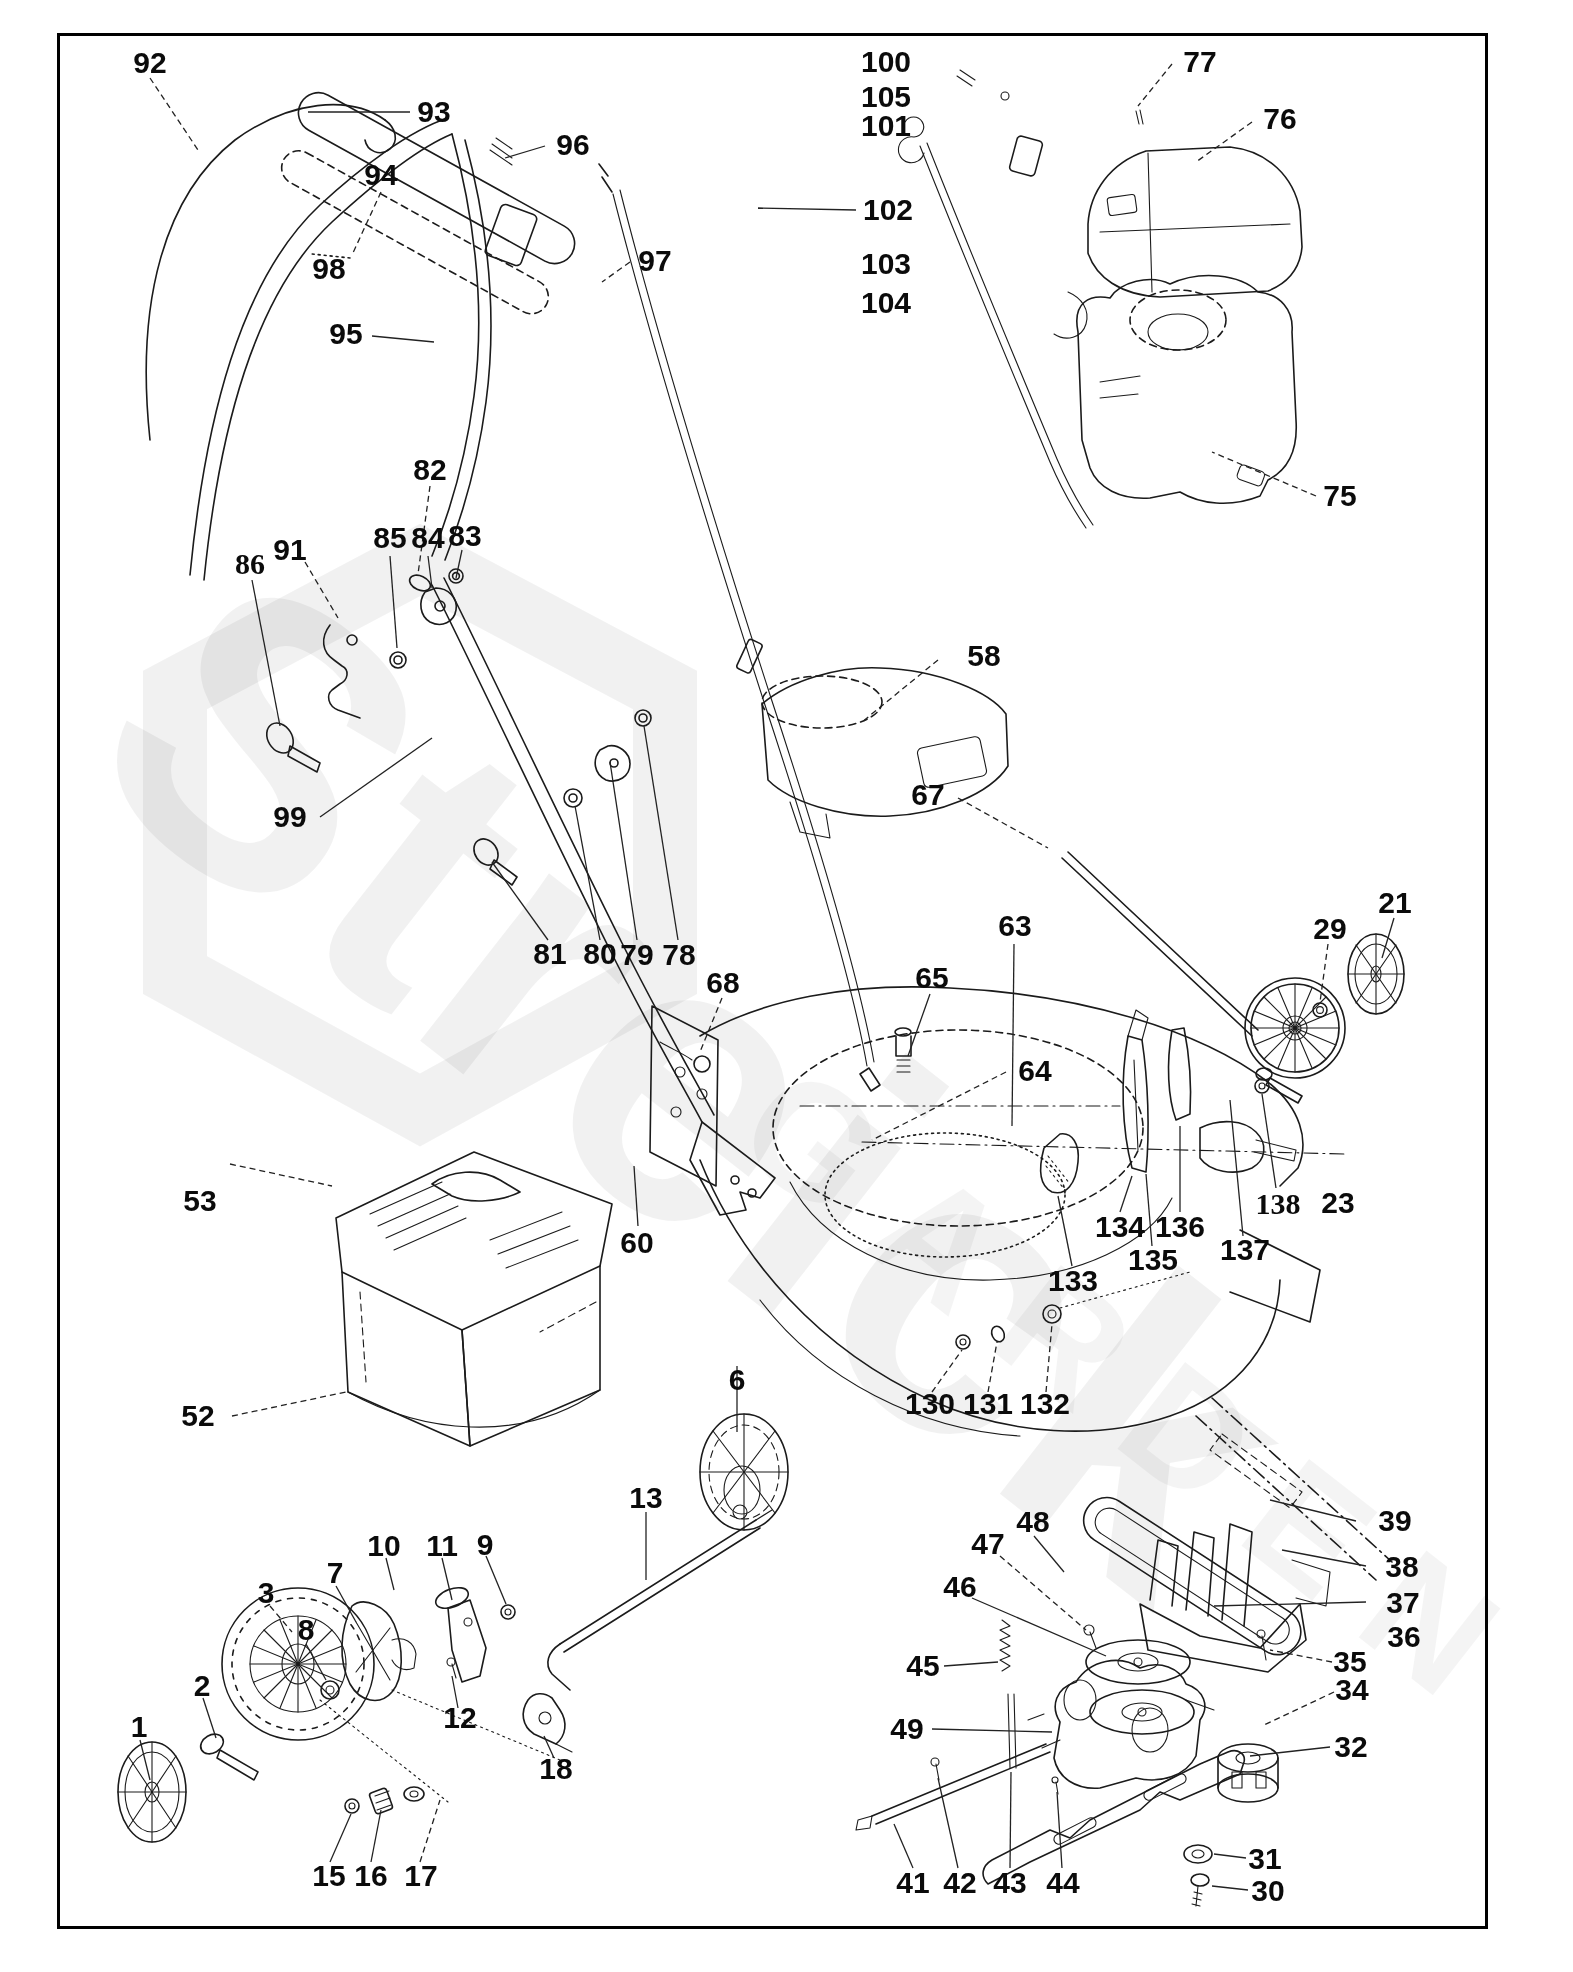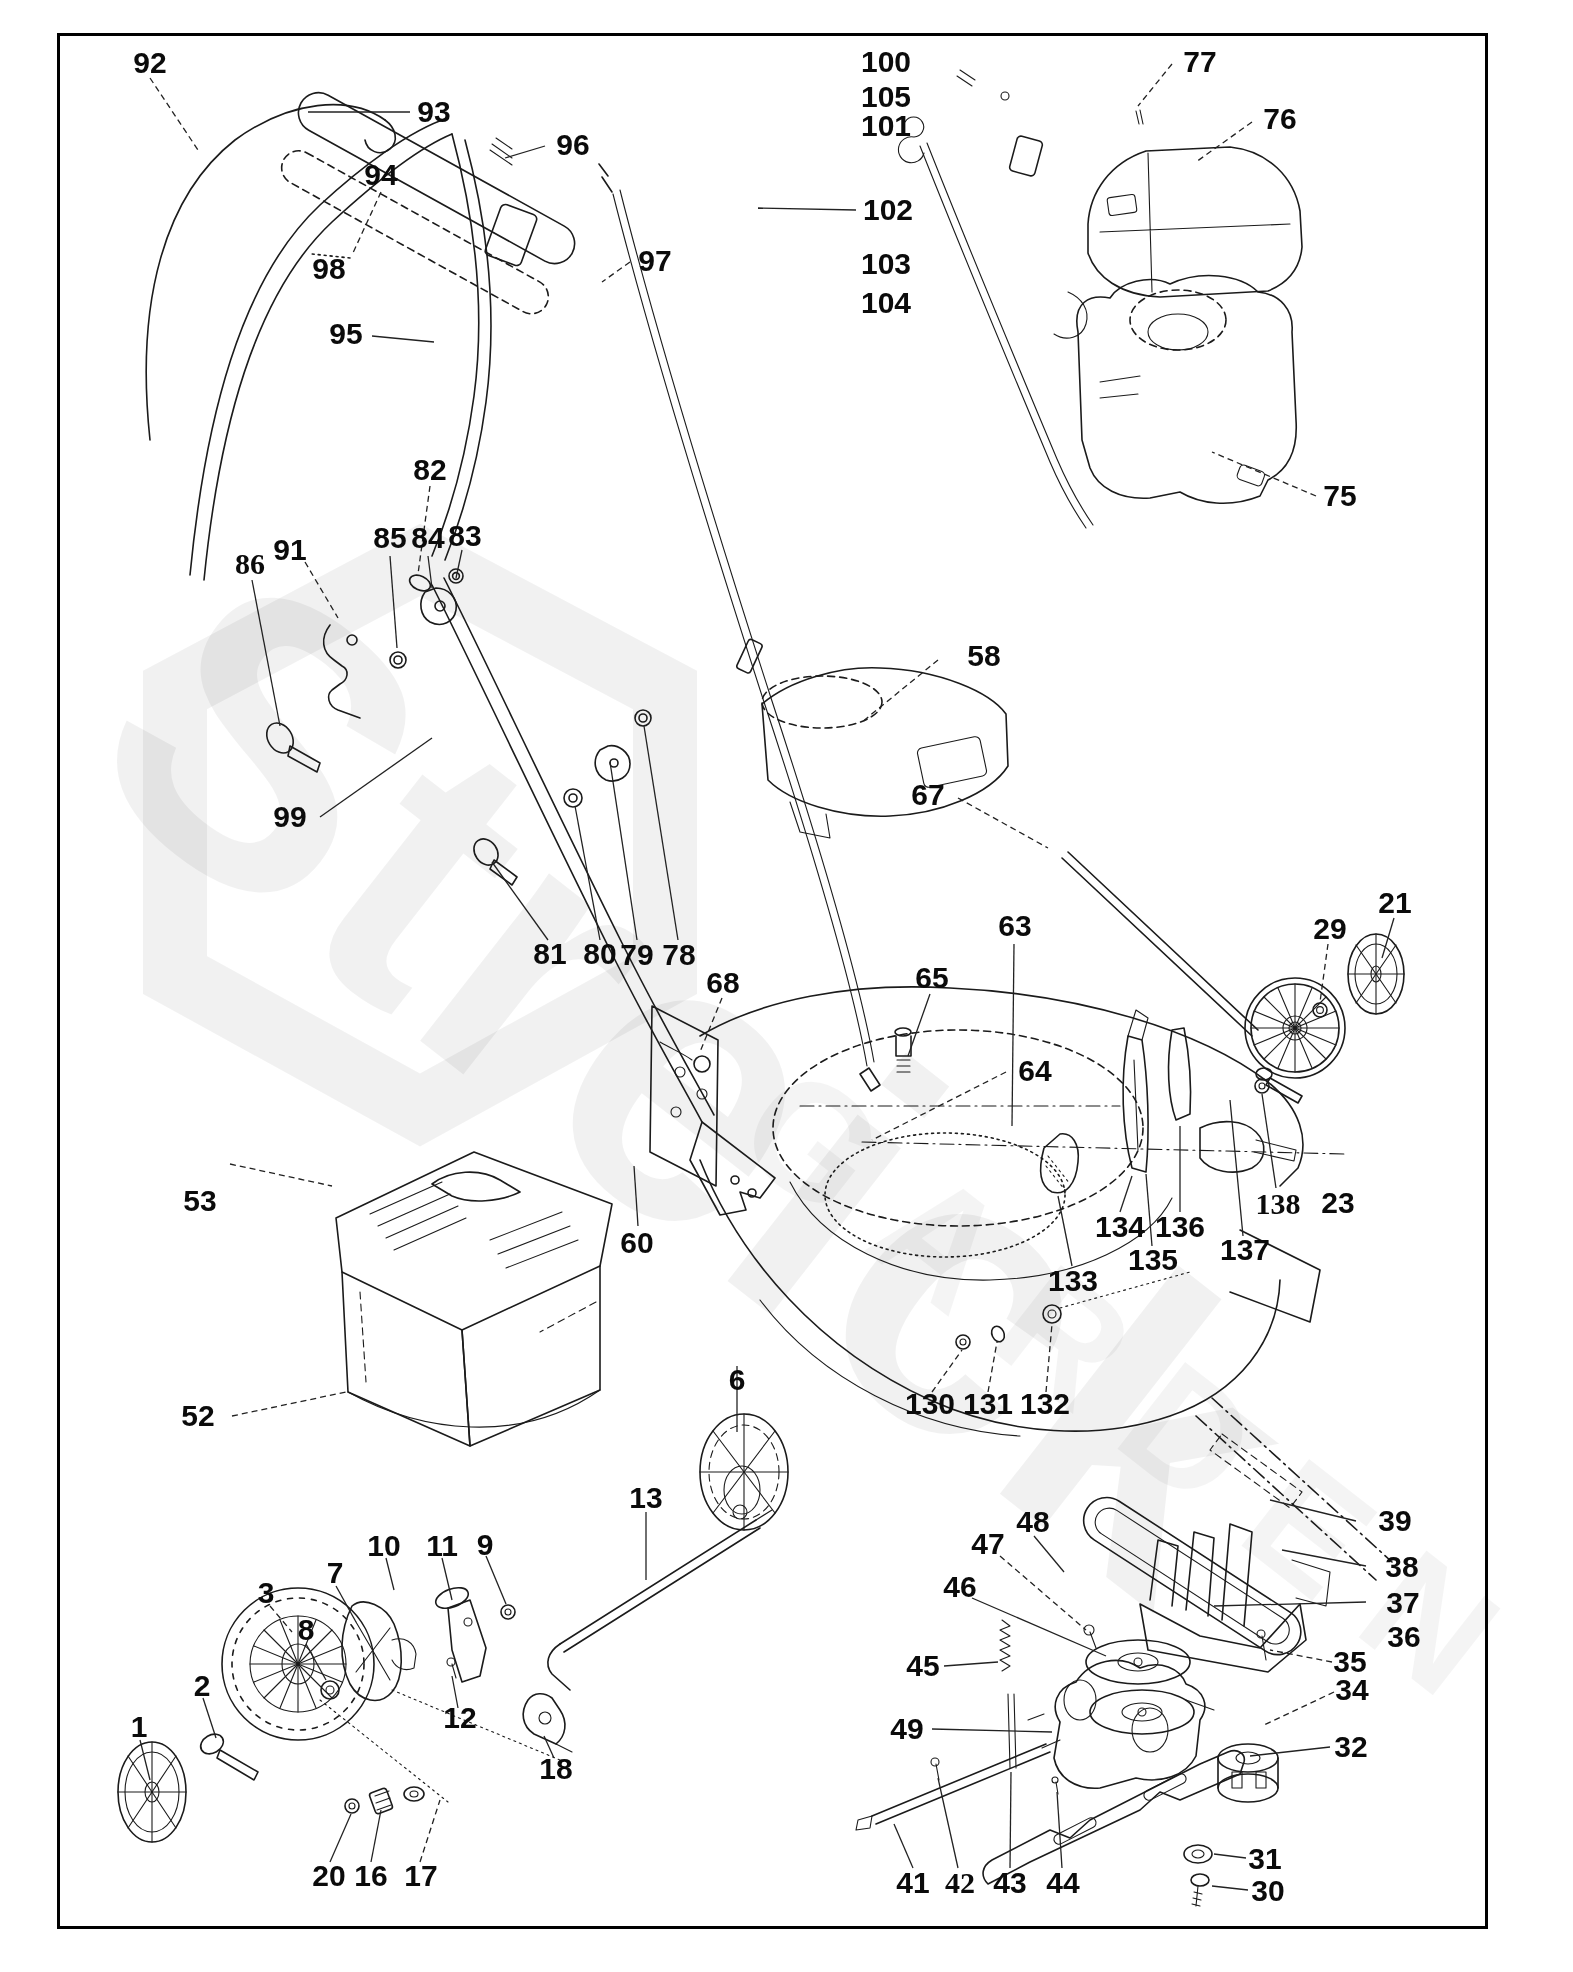--- a/index.html
+++ b/index.html
@@ -434,30 +434,30 @@
       <div class="part-label" style="left: 384px; top: 1546px; text-align: right;">10</div>
       <div class="part-label" style="left: 442px; top: 1546px;">11</div>
       <div class="part-label" style="left: 485px; top: 1545px;">9</div>
       <div class="part-label" style="left: 266px; top: 1593px;">3</div>
       <div class="part-label" style="left: 335px; top: 1573px;">7</div>
       <div class="part-label" style="left: 306px; top: 1630px;">8</div>
       <div class="part-label" style="left: 202px; top: 1686px;">2</div>
       <div class="part-label" style="left: 139px; top: 1727px;">1</div>
       <div class="part-label" style="left: 460px; top: 1718px;">12</div>
       <div class="part-label" style="left: 556px; top: 1769px;">18</div>
-      <div class="part-label" style="left: 329px; top: 1876px;">20</div>
+      <div class="part-label" style="left: 329px; top: 1876px;">15</div>
       <div class="part-label" style="left: 371px; top: 1876px;">16</div>
       <div class="part-label" style="left: 421px; top: 1876px;">17</div>
       <div class="part-label" style="left: 1033px; top: 1522px;">48</div>
       <div class="part-label" style="left: 988px; top: 1544px;">47</div>
       <div class="part-label" style="left: 960px; top: 1587px;">46</div>
       <div class="part-label" style="left: 923px; top: 1666px;">45</div>
       <div class="part-label" style="left: 907px; top: 1729px;">49</div>
       <div class="part-label" style="left: 913px; top: 1883px;">41</div>
-      <div class="part-label" style="left: 960px; top: 1883px; font-family: Liberation Serif, serif;">42</div>
+      <div class="part-label" style="left: 960px; top: 1883px;">42</div>
       <div class="part-label" style="left: 1010px; top: 1883px;">43</div>
       <div class="part-label" style="left: 1063px; top: 1883px;">44</div>
       <div class="part-label" style="left: 1395px; top: 1521px;">39</div>
       <div class="part-label" style="left: 1402px; top: 1567px;">38</div>
       <div class="part-label" style="left: 1403px; top: 1603px;">37</div>
       <div class="part-label" style="left: 1404px; top: 1637px;">36</div>
       <div class="part-label" style="left: 1350px; top: 1662px;">35</div>
       <div class="part-label" style="left: 1352px; top: 1690px;">34</div>
       <div class="part-label" style="left: 1351px; top: 1747px;">32</div>
       <div class="part-label" style="left: 1265px; top: 1859px;">31</div>

